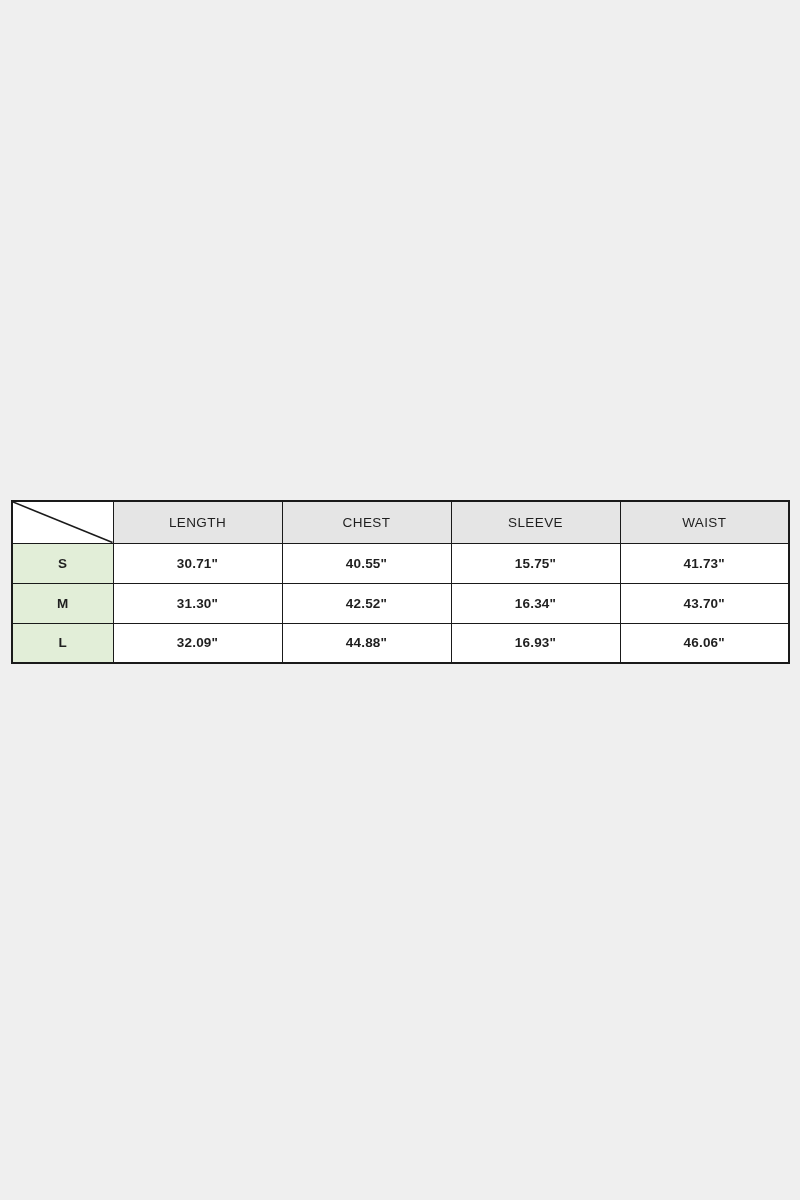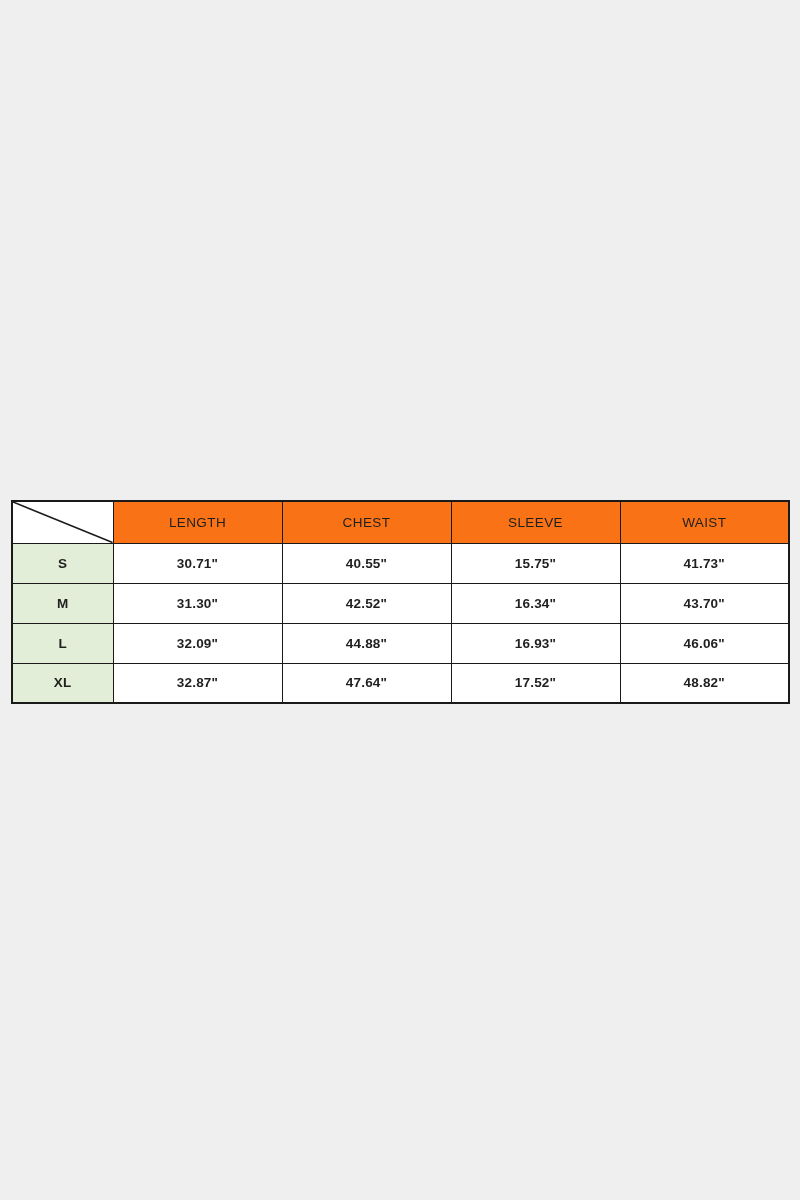--- a/index.html
+++ b/index.html
@@ -39,21 +39,21 @@
     height: 40px;
     padding: 0 4px;
     text-align: center;
     vertical-align: middle;
     color: #1f1f1f;
     box-sizing: border-box;
   }
 
   
   table.size-chart thead th {
-    background: #f97316;
+    background: #e5e5e5;
     font-size: 13.5px;
     font-weight: 400;
     letter-spacing: 0.4px;
     text-transform: uppercase;
     height: 42px;
   }
 
   
   table.size-chart th.corner-cell {
     background: #ffffff;
@@ -128,22 +128,15 @@
         <td class="value-cell">16.34"</td>
         <td class="value-cell">43.70"</td>
       </tr>
       <tr>
         <td class="size-cell">L</td>
         <td class="value-cell">32.09"</td>
         <td class="value-cell">44.88"</td>
         <td class="value-cell">16.93"</td>
         <td class="value-cell">46.06"</td>
       </tr>
-      <tr>
-        <td class="size-cell">XL</td>
-        <td class="value-cell">32.87"</td>
-        <td class="value-cell">47.64"</td>
-        <td class="value-cell">17.52"</td>
-        <td class="value-cell">48.82"</td>
-      </tr>
     </tbody>
   </table>
 </div>
 
 </body></html>

